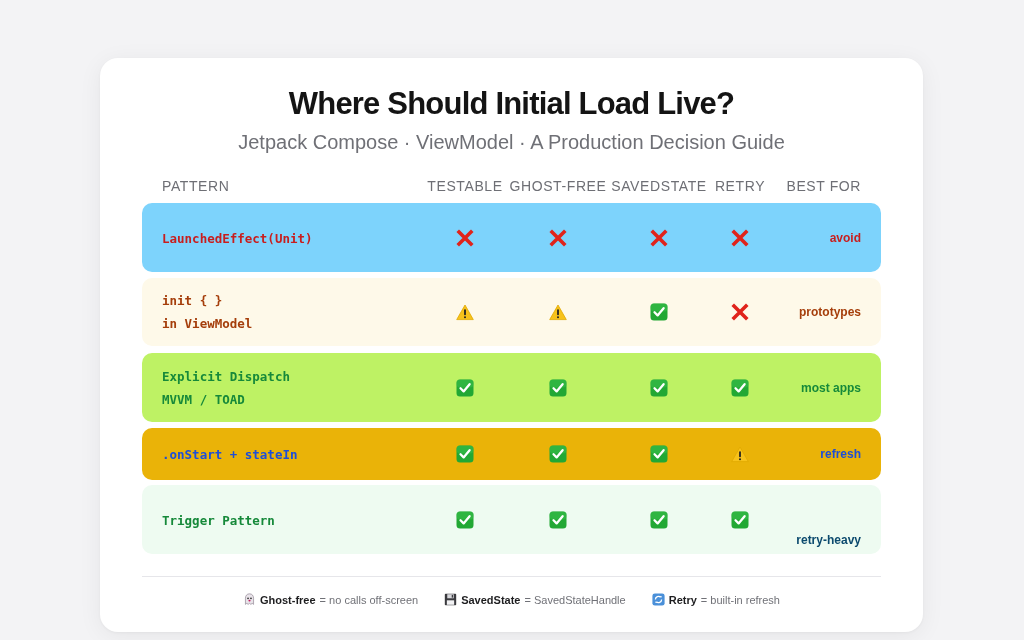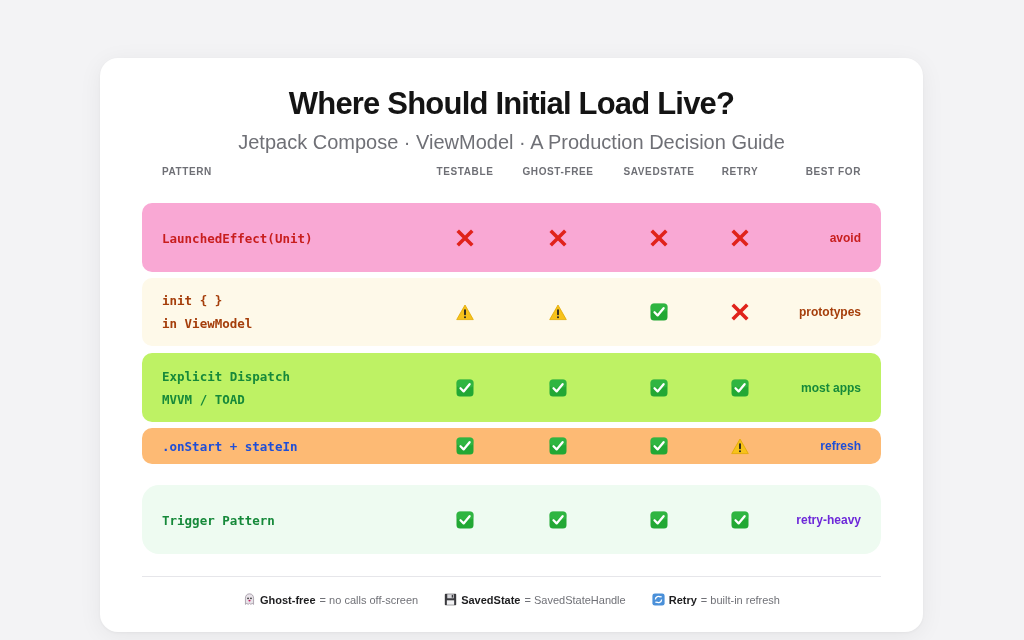--- a/index.html
+++ b/index.html
@@ -23,22 +23,22 @@
       color: #141414;
       letter-spacing: -0.8px;
     }
     .subtitle {
       position: absolute; left: 0; right: 0; top: 73px;
       text-align: center;
       font-size: 20px;
       color: #6f7076;
     }
     .thead {
-      position: absolute; left: 42px; top: 108px; width: 739px; height: 14px;
-      font-size: 10px; font-weight: 700; letter-spacing: 0.6px;
+      position: absolute; left: 42px; top: 120px; width: 739px; height: 14px;
+      font-size: 14px; font-weight: 400; letter-spacing: 0.6px;
       color: #6e6f75;
     }
     .th { position: absolute; top: 0; white-space: nowrap; }
     .th.pattern { left: 20px; }
     .th.c { transform: translateX(-50%); }
     .th.best { right: 20px; }
 
     .row {
       position: absolute; left: 42px; width: 739px;
       border-radius: 10px;
@@ -86,21 +86,21 @@
   <div class="thead">
     <span class="th pattern">PATTERN</span>
     <span class="th c" style="left:323px">TESTABLE</span>
     <span class="th c" style="left:416px">GHOST-FREE</span>
     <span class="th c" style="left:517px">SAVEDSTATE</span>
     <span class="th c" style="left:598px">RETRY</span>
     <span class="th best">BEST FOR</span>
   </div>
 
   <div id="rows">
-      <div class="row" style="top: 145px; height: 69px; background: #f9a8d4;">
+      <div class="row" style="top: 145px; height: 69px; background: #7dd3fc;">
         <div class="pattern-cell" style="color: rgb(200, 30, 30);">
           <div>LaunchedEffect(Unit)</div>
         </div>
         <span class="mark" style="left: 323px;">
           <svg width="18" height="18" viewBox="0 0 18 18">
             <path d="M3 3L15 15M15 3L3 15" stroke="#e0231b" stroke-width="3.6" stroke-linecap="square"></path>
           </svg>
         </span>
         <span class="mark" style="left: 416px;">
           <svg width="18" height="18" viewBox="0 0 18 18">
@@ -180,21 +180,21 @@
         </span>
         <span class="mark" style="left: 598px;">
           <svg width="18" height="18" viewBox="0 0 18 18">
             <rect x="0.5" y="0.5" width="17" height="17" rx="3.5" fill="#22a834"></rect>
             <rect x="0.5" y="0.5" width="17" height="8" rx="3.5" fill="#3cc24d" opacity="0.5"></rect>
             <path d="M4.5 9.3L7.6 12.4L13.6 5.2" stroke="#fff" stroke-width="2.3" fill="none" stroke-linecap="round" stroke-linejoin="round"></path>
           </svg>
         </span>
         <div class="best-cell" style="color: rgb(22, 137, 58);">most apps</div>
       </div>
-      <div class="row" style="top: 370px; height: 36px; background: #fdba74;">
+      <div class="row" style="top: 370px; height: 52px; background: #eab308;">
         <div class="pattern-cell" style="color: rgb(29, 78, 216);">
           <div>.onStart + stateIn</div>
         </div>
         <span class="mark" style="left: 323px;">
           <svg width="18" height="18" viewBox="0 0 18 18">
             <rect x="0.5" y="0.5" width="17" height="17" rx="3.5" fill="#22a834"></rect>
             <rect x="0.5" y="0.5" width="17" height="8" rx="3.5" fill="#3cc24d" opacity="0.5"></rect>
             <path d="M4.5 9.3L7.6 12.4L13.6 5.2" stroke="#fff" stroke-width="2.3" fill="none" stroke-linecap="round" stroke-linejoin="round"></path>
           </svg>
         </span>
@@ -214,21 +214,21 @@
         </span>
         <span class="mark" style="left: 598px;">
           <svg width="18" height="17" viewBox="0 0 18 17">
             <path d="M9 1L17.3 15.6H0.7z" fill="#f7c21a" stroke="#e0a800" stroke-width="0.8" stroke-linejoin="round"></path>
             <rect x="8.1" y="5.2" width="1.8" height="6" rx="0.8" fill="#222"></rect>
             <circle cx="9" cy="13.2" r="1" fill="#222"></circle>
           </svg>
         </span>
         <div class="best-cell" style="color: rgb(29, 78, 216);">refresh</div>
       </div>
-      <div class="row" style="top: 427px; height: 69px; background: rgb(238, 251, 241); border-radius: 17px;">
+      <div class="row" style="top: 427px; height: 69px; background: rgb(238, 251, 241);">
         <div class="pattern-cell" style="color: rgb(22, 137, 58);">
           <div>Trigger Pattern</div>
         </div>
         <span class="mark" style="left: 323px;">
           <svg width="18" height="18" viewBox="0 0 18 18">
             <rect x="0.5" y="0.5" width="17" height="17" rx="3.5" fill="#22a834"></rect>
             <rect x="0.5" y="0.5" width="17" height="8" rx="3.5" fill="#3cc24d" opacity="0.5"></rect>
             <path d="M4.5 9.3L7.6 12.4L13.6 5.2" stroke="#fff" stroke-width="2.3" fill="none" stroke-linecap="round" stroke-linejoin="round"></path>
           </svg>
         </span>
@@ -246,21 +246,21 @@
             <path d="M4.5 9.3L7.6 12.4L13.6 5.2" stroke="#fff" stroke-width="2.3" fill="none" stroke-linecap="round" stroke-linejoin="round"></path>
           </svg>
         </span>
         <span class="mark" style="left: 598px;">
           <svg width="18" height="18" viewBox="0 0 18 18">
             <rect x="0.5" y="0.5" width="17" height="17" rx="3.5" fill="#22a834"></rect>
             <rect x="0.5" y="0.5" width="17" height="8" rx="3.5" fill="#3cc24d" opacity="0.5"></rect>
             <path d="M4.5 9.3L7.6 12.4L13.6 5.2" stroke="#fff" stroke-width="2.3" fill="none" stroke-linecap="round" stroke-linejoin="round"></path>
           </svg>
         </span>
-        <div class="best-cell" style="color: #6d28d9;">retry-heavy</div>
+        <div class="best-cell" style="color: #0c4a6e; margin-top: 20px;">retry-heavy</div>
       </div>
     </div>
 
   <div class="divider"></div>
 
   <div class="legend">
     <div class="legend-item">
       <span class="lg-icon">
         <svg width="13" height="13" viewBox="0 0 16 16">
             <path d="M8 1C4.7 1 3 3.5 3 6.5V14l1.7-1.3L6.3 14 8 12.7 9.7 14l1.6-1.3L13 14V6.5C13 3.5 11.3 1 8 1z" fill="#e9e4ea" stroke="#8a7f8c" stroke-width="0.8"></path>

